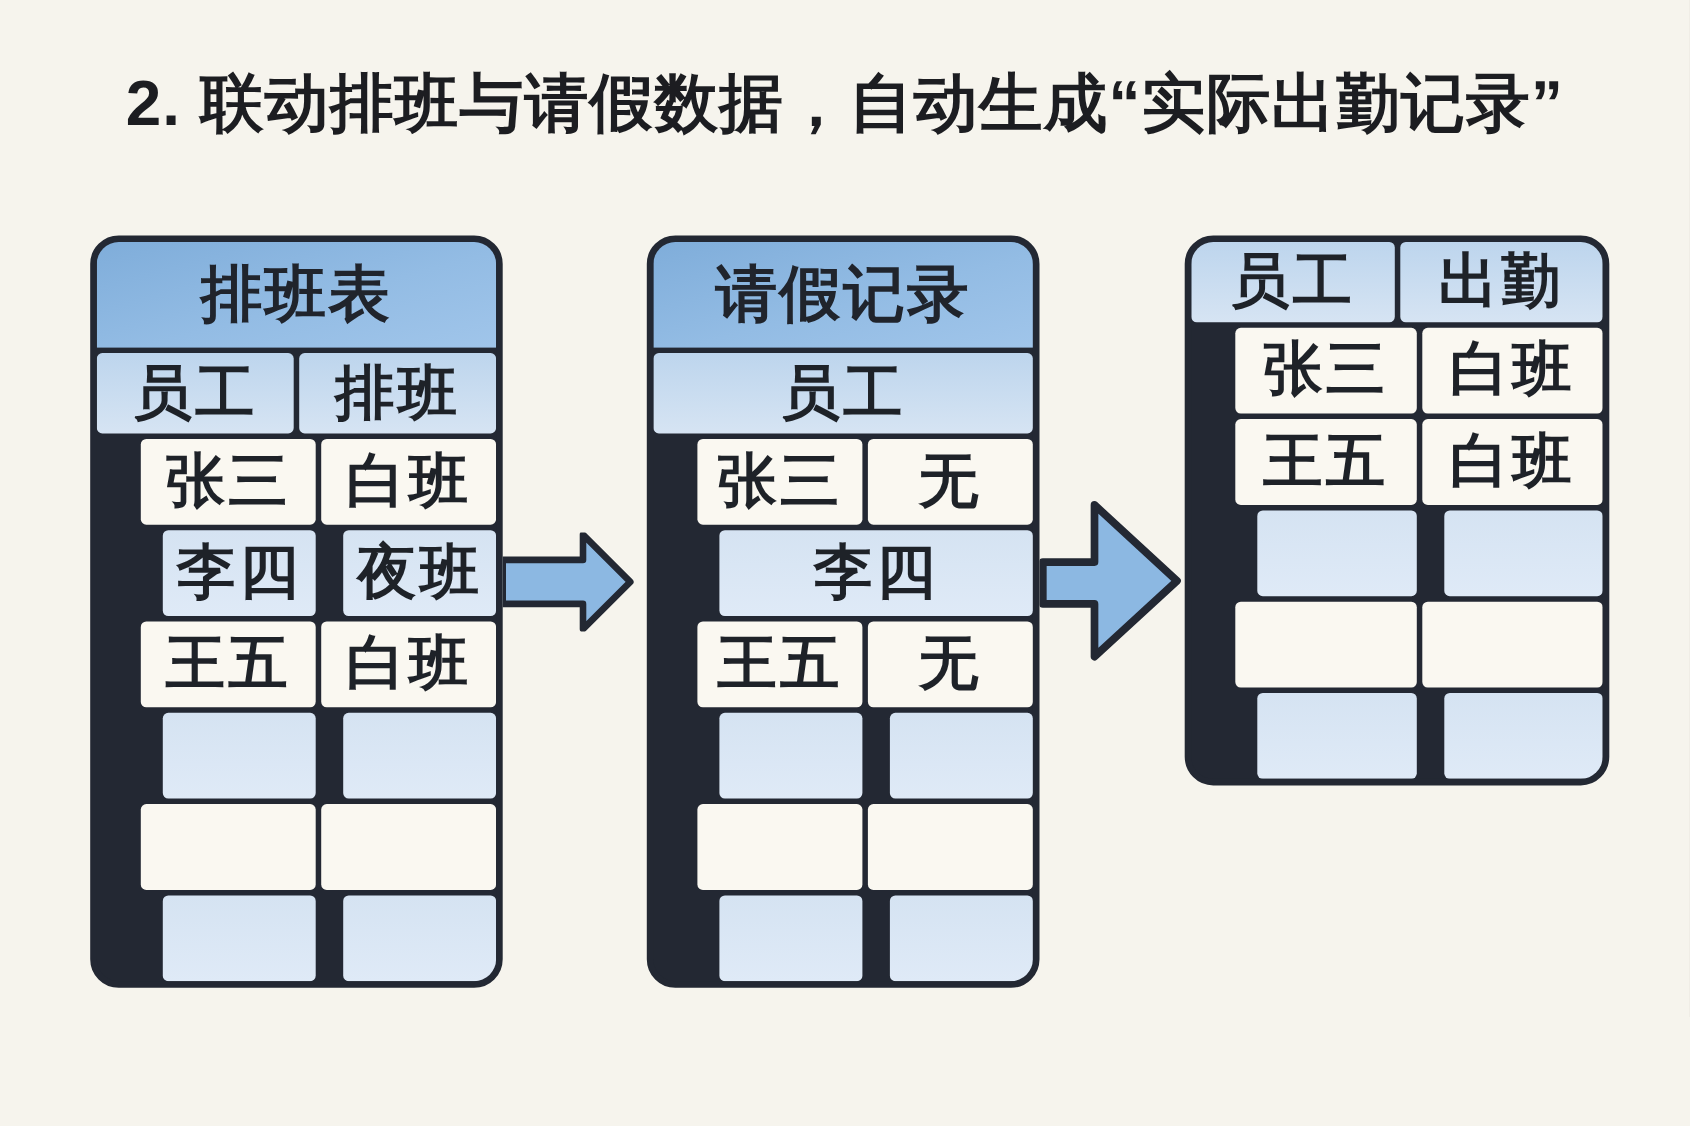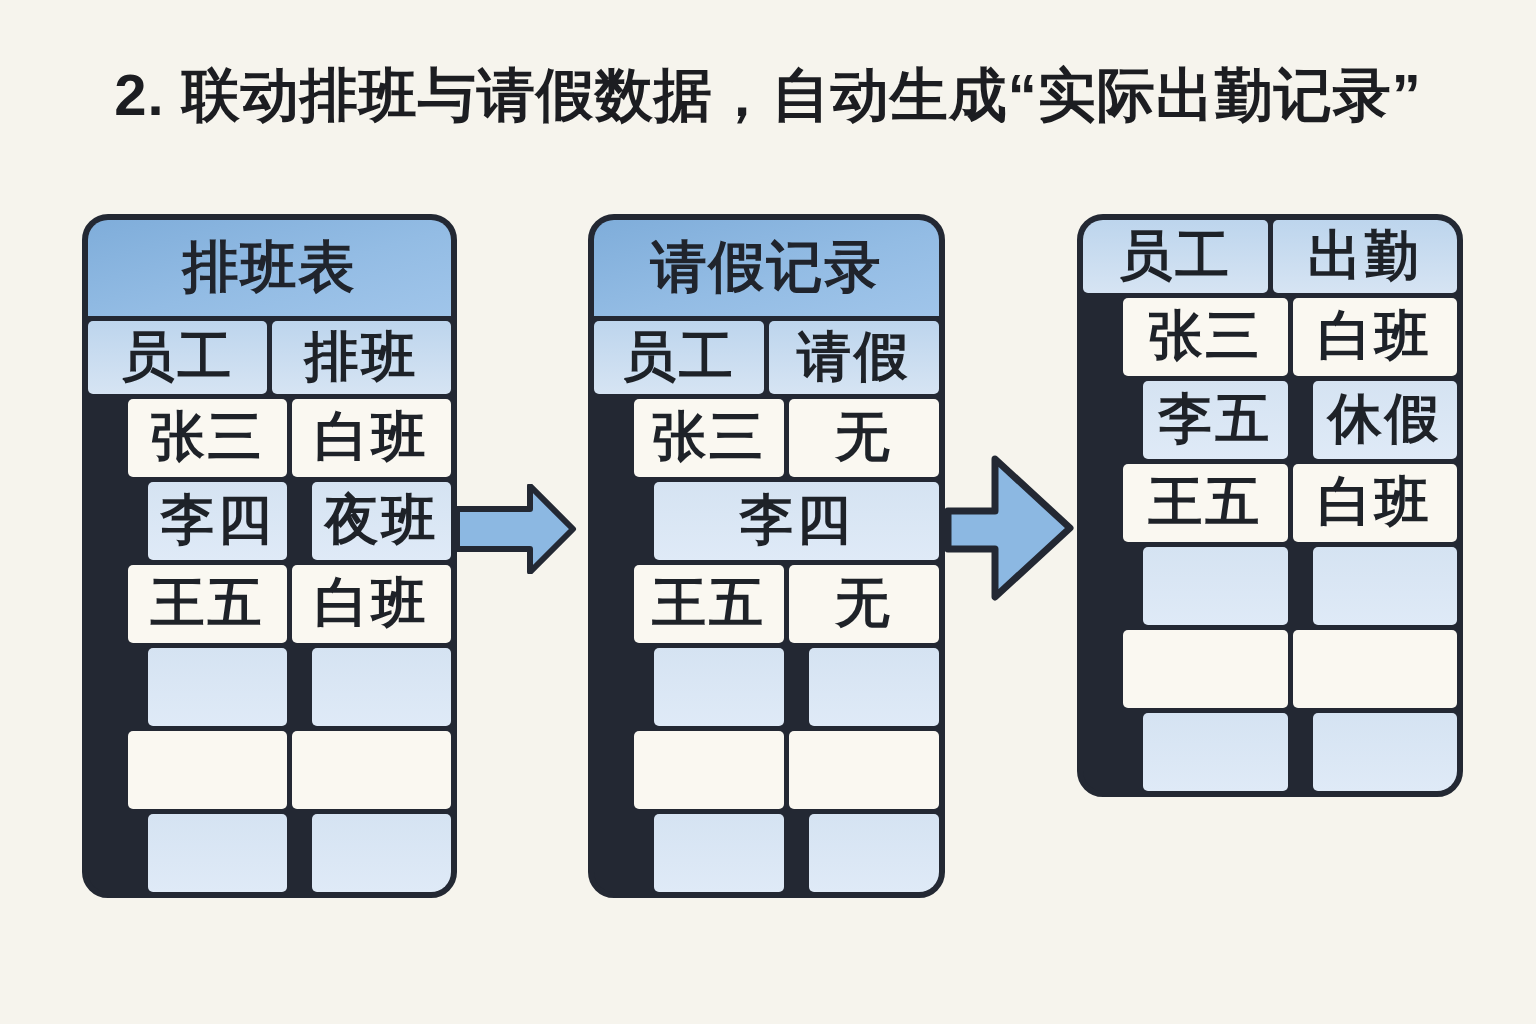--- a/index.html
+++ b/index.html
@@ -110,21 +110,20 @@
     <div class="gap-box g1">
       <svg class="arrow-svg-1" width="131" height="90" viewBox="0 0 131 90">
         <polygon points="0,25 73,25 73,2 116,45 73,88 73,65 0,65" fill="#8cb8e2" stroke="#232833" stroke-width="6" stroke-linejoin="round"></polygon>
       </svg>
     </div>
 
     <div class="table-card t2">
       <div class="row-title">请假记录</div>
       <div class="trow header">
         <div class="cell bg-header">员工</div>
-        <div class="cell bg-header">请假</div>
       </div>
       <div class="trow data">
         <div class="cell bg-white">张三</div>
         <div class="cell bg-white">无</div>
       </div>
       <div class="trow data">
         <div class="cell bg-blue">李四</div>
       </div>
       <div class="trow data">
         <div class="cell bg-white">王五</div>
@@ -153,24 +152,20 @@
     <div class="table-card t3">
       <div class="trow header">
         <div class="cell bg-header">员工</div>
         <div class="cell bg-header">出勤</div>
       </div>
       <div class="trow data">
         <div class="cell bg-white">张三</div>
         <div class="cell bg-white">白班</div>
       </div>
       <div class="trow data">
-        <div class="cell bg-blue">李五</div>
-        <div class="cell bg-blue">休假</div>
-      </div>
-      <div class="trow data">
         <div class="cell bg-white">王五</div>
         <div class="cell bg-white">白班</div>
       </div>
       <div class="trow data">
         <div class="cell bg-blue"></div>
         <div class="cell bg-blue"></div>
       </div>
       <div class="trow data">
         <div class="cell bg-white"></div>
         <div class="cell bg-white"></div>

